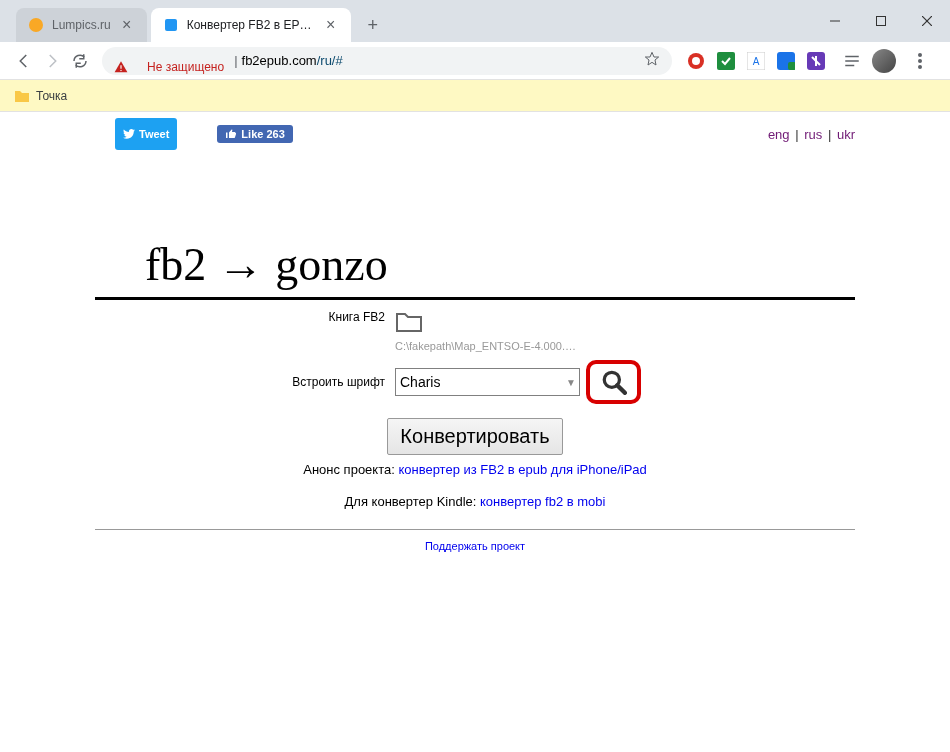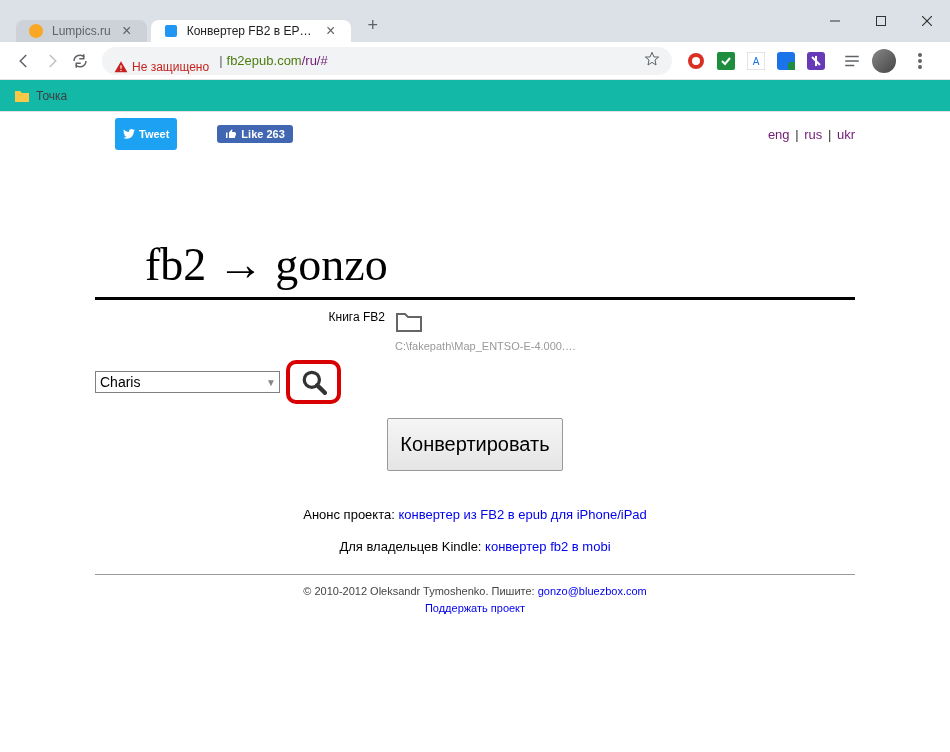--- a/index.html
+++ b/index.html
@@ -1,42 +1,42 @@
 <!DOCTYPE html>
 <html><head>
 <meta charset="utf-8">
 <style>
 * { margin: 0; padding: 0; box-sizing: border-box; }
 body { font-family: Arial, sans-serif; background: #fff; width: 950px; height: 752px; overflow: hidden; position: relative; }
 
 
 .titlebar { background: #dce1e7; height: 42px; display: flex; align-items: flex-end; padding-left: 16px; position: relative; }
-.tab { display: flex; align-items: center; height: 22px; padding: 0 12px; font-size: 12px; color: #5f6368; border-radius: 8px 8px 0 0; margin-right: 4px; max-width: 200px; position: relative; }
+.tab { display: flex; align-items: center; height: 34px; padding: 0 12px; font-size: 12px; color: #5f6368; border-radius: 8px 8px 0 0; margin-right: 4px; max-width: 200px; position: relative; }
 .tab.active { background: #fff; color: #202124; }
 .tab.inactive { background: #cdd2d8; }
 .tab-favicon { width: 16px; height: 16px; margin-right: 8px; flex-shrink: 0; }
 .tab-title { white-space: nowrap; overflow: hidden; text-overflow: ellipsis; flex: 1; }
 .tab-close { width: 16px; height: 16px; margin-left: 8px; color: #5f6368; display: flex; align-items: center; justify-content: center; font-size: 16px; cursor: pointer; }
 .newtab-btn { width: 28px; height: 28px; display: flex; align-items: center; justify-content: center; color: #5f6368; font-size: 18px; cursor: pointer; margin-left: 4px; margin-bottom: 3px; }
 .window-controls { position: absolute; right: 0; top: 0; height: 100%; display: flex; align-items: center; }
 .win-btn { width: 46px; height: 30px; display: flex; align-items: center; justify-content: center; color: #3a3f44; }
 
 .toolbar { background: #fff; height: 38px; display: flex; align-items: center; padding: 0 10px; border-bottom: 1px solid #e2e2e2; }
 .nav-btn { width: 28px; height: 28px; display: flex; align-items: center; justify-content: center; color: #5f6368; border-radius: 50%; }
 .nav-btn.disabled { color: #bdc1c6; }
 .addressbar { flex: 1; height: 28px; background: #f1f3f4; border-radius: 14px; display: flex; align-items: center; padding: 0 12px; margin: 0 8px; font-size: 13px; }
-.security-warn { color: #c5221f; font-size: 12px; margin-right: 6px; display: flex; align-items: center; gap: 4px; margin-top: 13px; }
-.url-text { color: #4d7c0f; }
+.security-warn { color: #c5221f; font-size: 12px; margin-right: 6px; display: flex; align-items: center; gap: 19px; margin-top: 13px; }
+.url-text { color: #000000; }
 .addr-star { margin-left: auto; color: #5f6368; }
 .ext-icons { display: flex; align-items: center; gap: 10px; padding: 0 6px; }
 .ext-icon { width: 20px; height: 20px; display: flex; align-items: center; justify-content: center; }
 .avatar { width: 24px; height: 24px; border-radius: 50%; background: linear-gradient(135deg,#888,#444); }
 .menu-dots { width: 28px; height: 28px; display: flex; align-items: center; justify-content: center; color: #5f6368; }
 
-.bookmarks { background: #14b8a6; height: 32px; display: flex; padding: 0 14px; font-size: 12px; color: #3c4043; border-bottom: 1px solid #e2e2e2; }
+.bookmarks { background: #fef9c3; height: 32px; display: flex; padding: 0 14px; font-size: 12px; color: #3c4043; border-bottom: 1px solid #e2e2e2; }
 .bookmark-item { display: flex; align-items: center; gap: 6px; }
 .folder-ico { width: 16px; height: 14px; }
 
 
 .page { background: #fff; padding-top: 8px; }
 .page-inner { width: 760px; margin: 0 auto; }
 .social-row { display: flex; align-items: center; height: 28px; }
 .tweet-btn { background: #1da1f2; color: #fff; font-size: 11px; font-weight: bold; padding: 10px 8px; border-radius: 3px; display: inline-flex; align-items: center; gap: 4px; margin-left: 20px; }
 .like-btn { background: #4267B2; color: #fff; font-size: 11px; font-weight: bold; padding: 3px 8px; border-radius: 3px; display: inline-flex; align-items: center; gap: 4px; margin-left: 40px; }
 .lang-row { margin-left: auto; font-size: 13px; }
@@ -46,27 +46,27 @@
 .logo-heading { font-family: Georgia, 'Times New Roman', serif; font-size: 46px; font-weight: normal; margin-top: 90px; margin-left: 50px; }
 .logo-hr { border: none; border-top: 3px solid #000; margin: 6px 0 10px 0; }
 
 .form-row { display: flex; align-items: flex-start; margin-bottom: 8px; }
 .form-label { width: 300px; text-align: right; font-size: 12px; padding-right: 10px; padding-top: 0; }
 .form-control { width: 185px; position: relative; }
 .form-extra { margin-left: 6px; }
 
 .file-path { font-size: 11px; color: #999; margin-top: 4px; white-space: nowrap; overflow: hidden; text-overflow: ellipsis; }
 
-.font-select { width: 100%; height: 22px; border: 1px solid #808080; font-size: 14px; padding: 0 4px; background: #fff; appearance: none; }
+.font-select { width: 100%; height: 28px; border: 1px solid #808080; font-size: 14px; padding: 0 4px; background: #fff; appearance: none; }
 .select-wrap { position: relative; }
 .select-arrow { position: absolute; right: 4px; top: 50%; transform: translateY(-50%); pointer-events: none; color: #888; font-size: 10px; }
 
 .highlight-box { position: absolute; border: 4px solid #d80000; border-radius: 10px; width: 55px; height: 44px; display: flex; align-items: center; justify-content: center; background: #fff; }
 
-.convert-btn { display: block; margin: 14px auto 34px; padding: 14px 12px; font-size: 20px; background: linear-gradient(#f5f5f5,#e5e5e5); border: 1px solid #999; border-radius: 2px; cursor: pointer; }
+.convert-btn { display: block; margin: 14px auto 5px; padding: 6px 12px; font-size: 20px; background: linear-gradient(#f5f5f5,#e5e5e5); border: 1px solid #999; border-radius: 2px; cursor: pointer; }
 
 .announce { text-align: center; font-size: 13px; line-height: 1.5; }
 .announce a { color: #0000ee; text-decoration: none; }
 .announce-block2 { margin-top: 12px; }
 
 .footer-hr { border: none; border-top: 1px solid #999; margin-top: 18px; margin-bottom: 8px; }
 .footer { text-align: center; font-size: 11px; color: #444; line-height: 1.5; }
 .footer a { color: #0000ee; text-decoration: none; }
 </style>
 </head>
@@ -132,21 +132,21 @@
     <span class="security-warn">
       <svg width="14" height="14" viewBox="0 0 24 24">
           <path d="M12 2L1 21h22L12 2z" fill="#c5221f"></path>
           <rect x="11" y="9" width="2" height="6" fill="#fff"></rect>
           <rect x="11" y="17" width="2" height="2" fill="#fff"></rect>
         </svg>
       <span>Не защищено</span>
     </span>
     <span style="color:#5f6368; margin:0 4px;">|</span>
     <span class="url-text">fb2epub.com</span>
-      <span style="color:#701a75;">/ru/#</span>
+      <span style="color:#0c4a6e;">/ru/#</span>
     <span class="addr-star">
       <svg width="16" height="16" viewBox="0 0 24 24">
           <path d="M12 2l3 7h7l-5.5 4.5L18 21l-6-4-6 4 1.5-7.5L2 9h7z" fill="none" stroke="#5f6368" stroke-width="1.5"></path>
         </svg>
     </span>
   </div>
   <div class="ext-icons">
     <div class="ext-icon">
         <svg width="18" height="18">
           <circle cx="9" cy="9" r="8" fill="#d93025"></circle>
@@ -235,40 +235,40 @@
         <span>
           <svg width="28" height="22" viewBox="0 0 28 22">
               <path d="M2 4h8l3 3h13v14H2z" fill="none" stroke="#666" stroke-width="2"></path>
             </svg>
         </span>
         <div class="file-path">C:\fakepath\Map_ENTSO-E-4.000.00...</div>
       </div>
     </div>
 
     <div class="form-row" style="align-items:center; position:relative;">
+      <div class="form-label">Встроить шрифт</div>
       <div class="form-control select-wrap">
         <input class="font-select" value="Charis" style="">
         <span class="select-arrow">▼</span>
       </div>
       <div class="form-extra">
         <div class="highlight-box" style="position:relative;">
           <svg width="26" height="26" viewBox="0 0 24 24">
             <circle cx="10" cy="10" r="7" fill="none" stroke="#333" stroke-width="3"></circle>
             <line x1="15" y1="15" x2="22" y2="22" stroke="#333" stroke-width="4" stroke-linecap="round"></line>
           </svg>
         </div>
       </div>
     </div>
 
     <button class="convert-btn">Конвертировать</button>
 
     <div class="announce">
       <div><span>Анонс проекта: </span><a href="#">конвертер из FB2 в epub для iPhone/iPad</a></div>
-      <div class="announce-block2"><span>Для владельцев Kindle: </span><a href="#">конвертер fb2 в mobi</a></div>
+      <div class="announce-block2"><span>Для конвертер Kindle: </span><a href="#">конвертер fb2 в mobi</a></div>
     </div>
 
     <hr class="footer-hr">
     <div class="footer">
-      <div><span>© 2010-2012 Oleksandr Tymoshenko. Пишите: </span><a href="#">gonzo@bluezbox.com</a></div>
       <div><a href="#">Поддержать проект</a></div>
     </div>
   </div>
 </div>
 
 </body></html>

